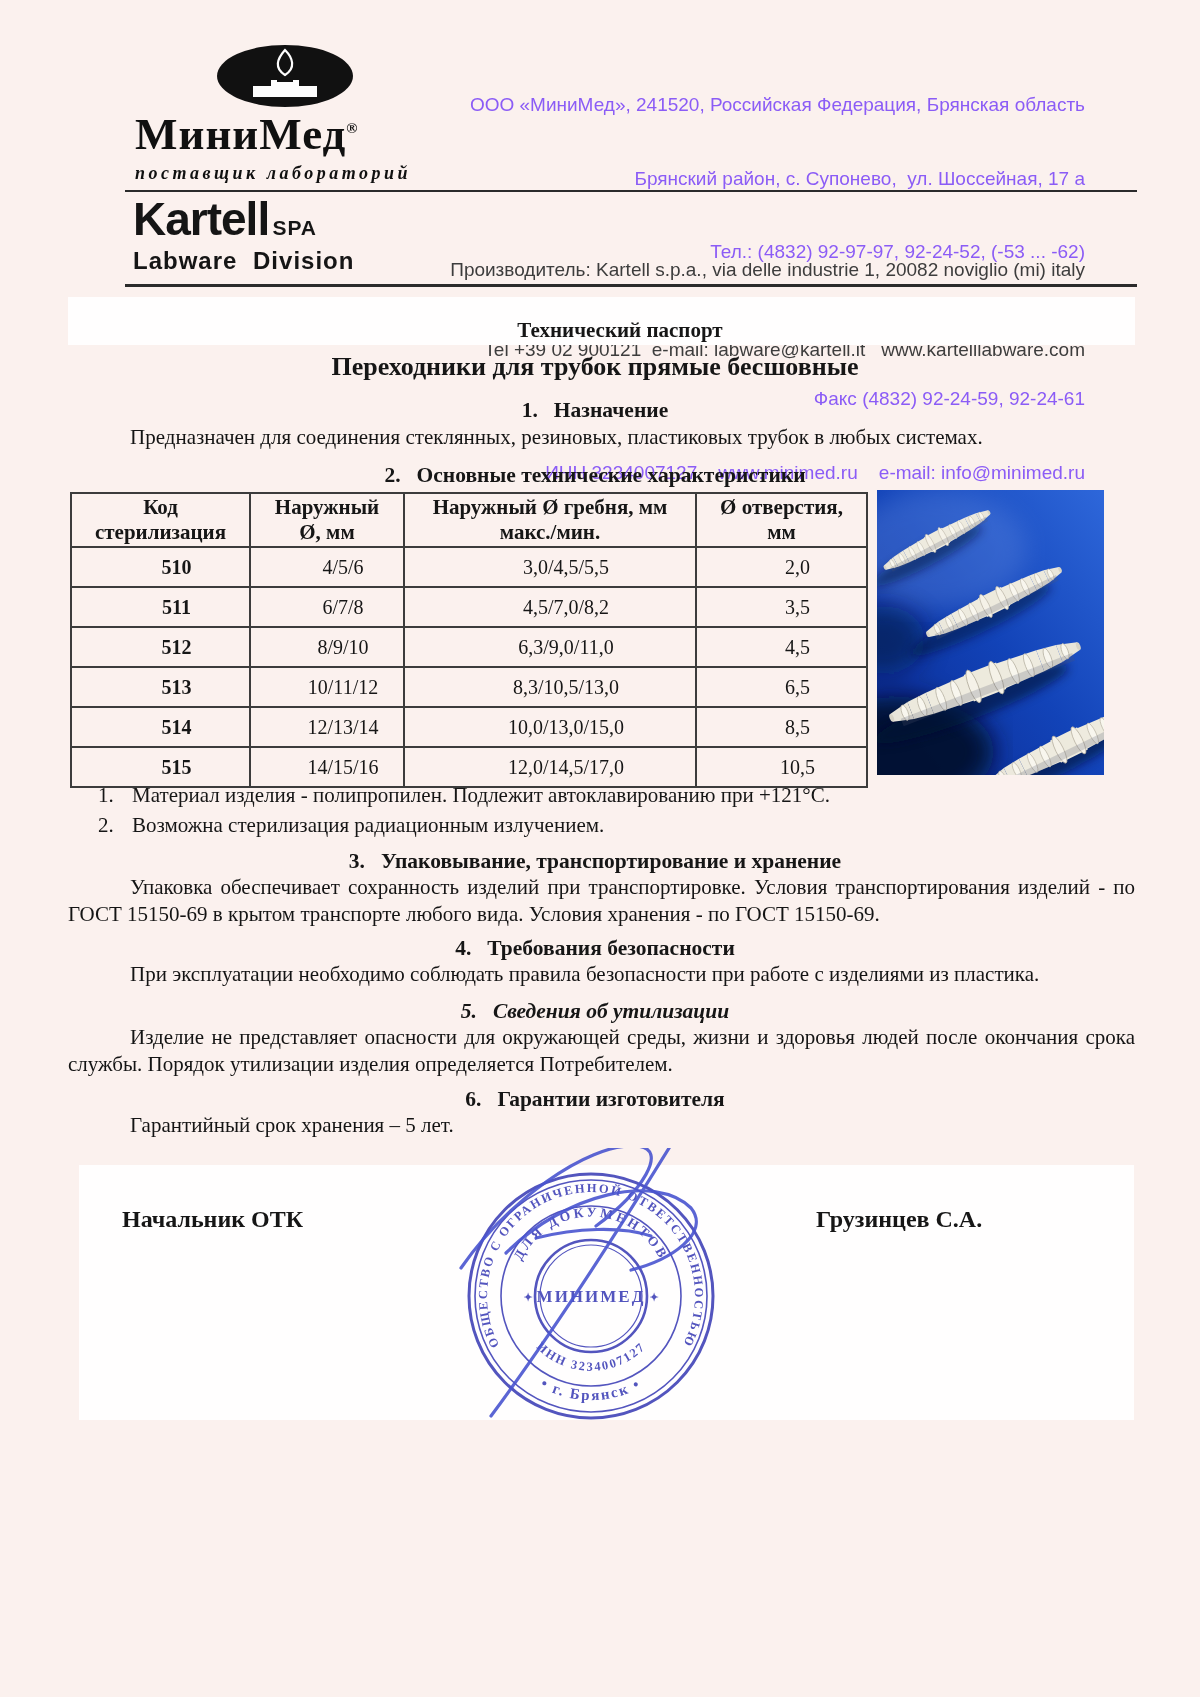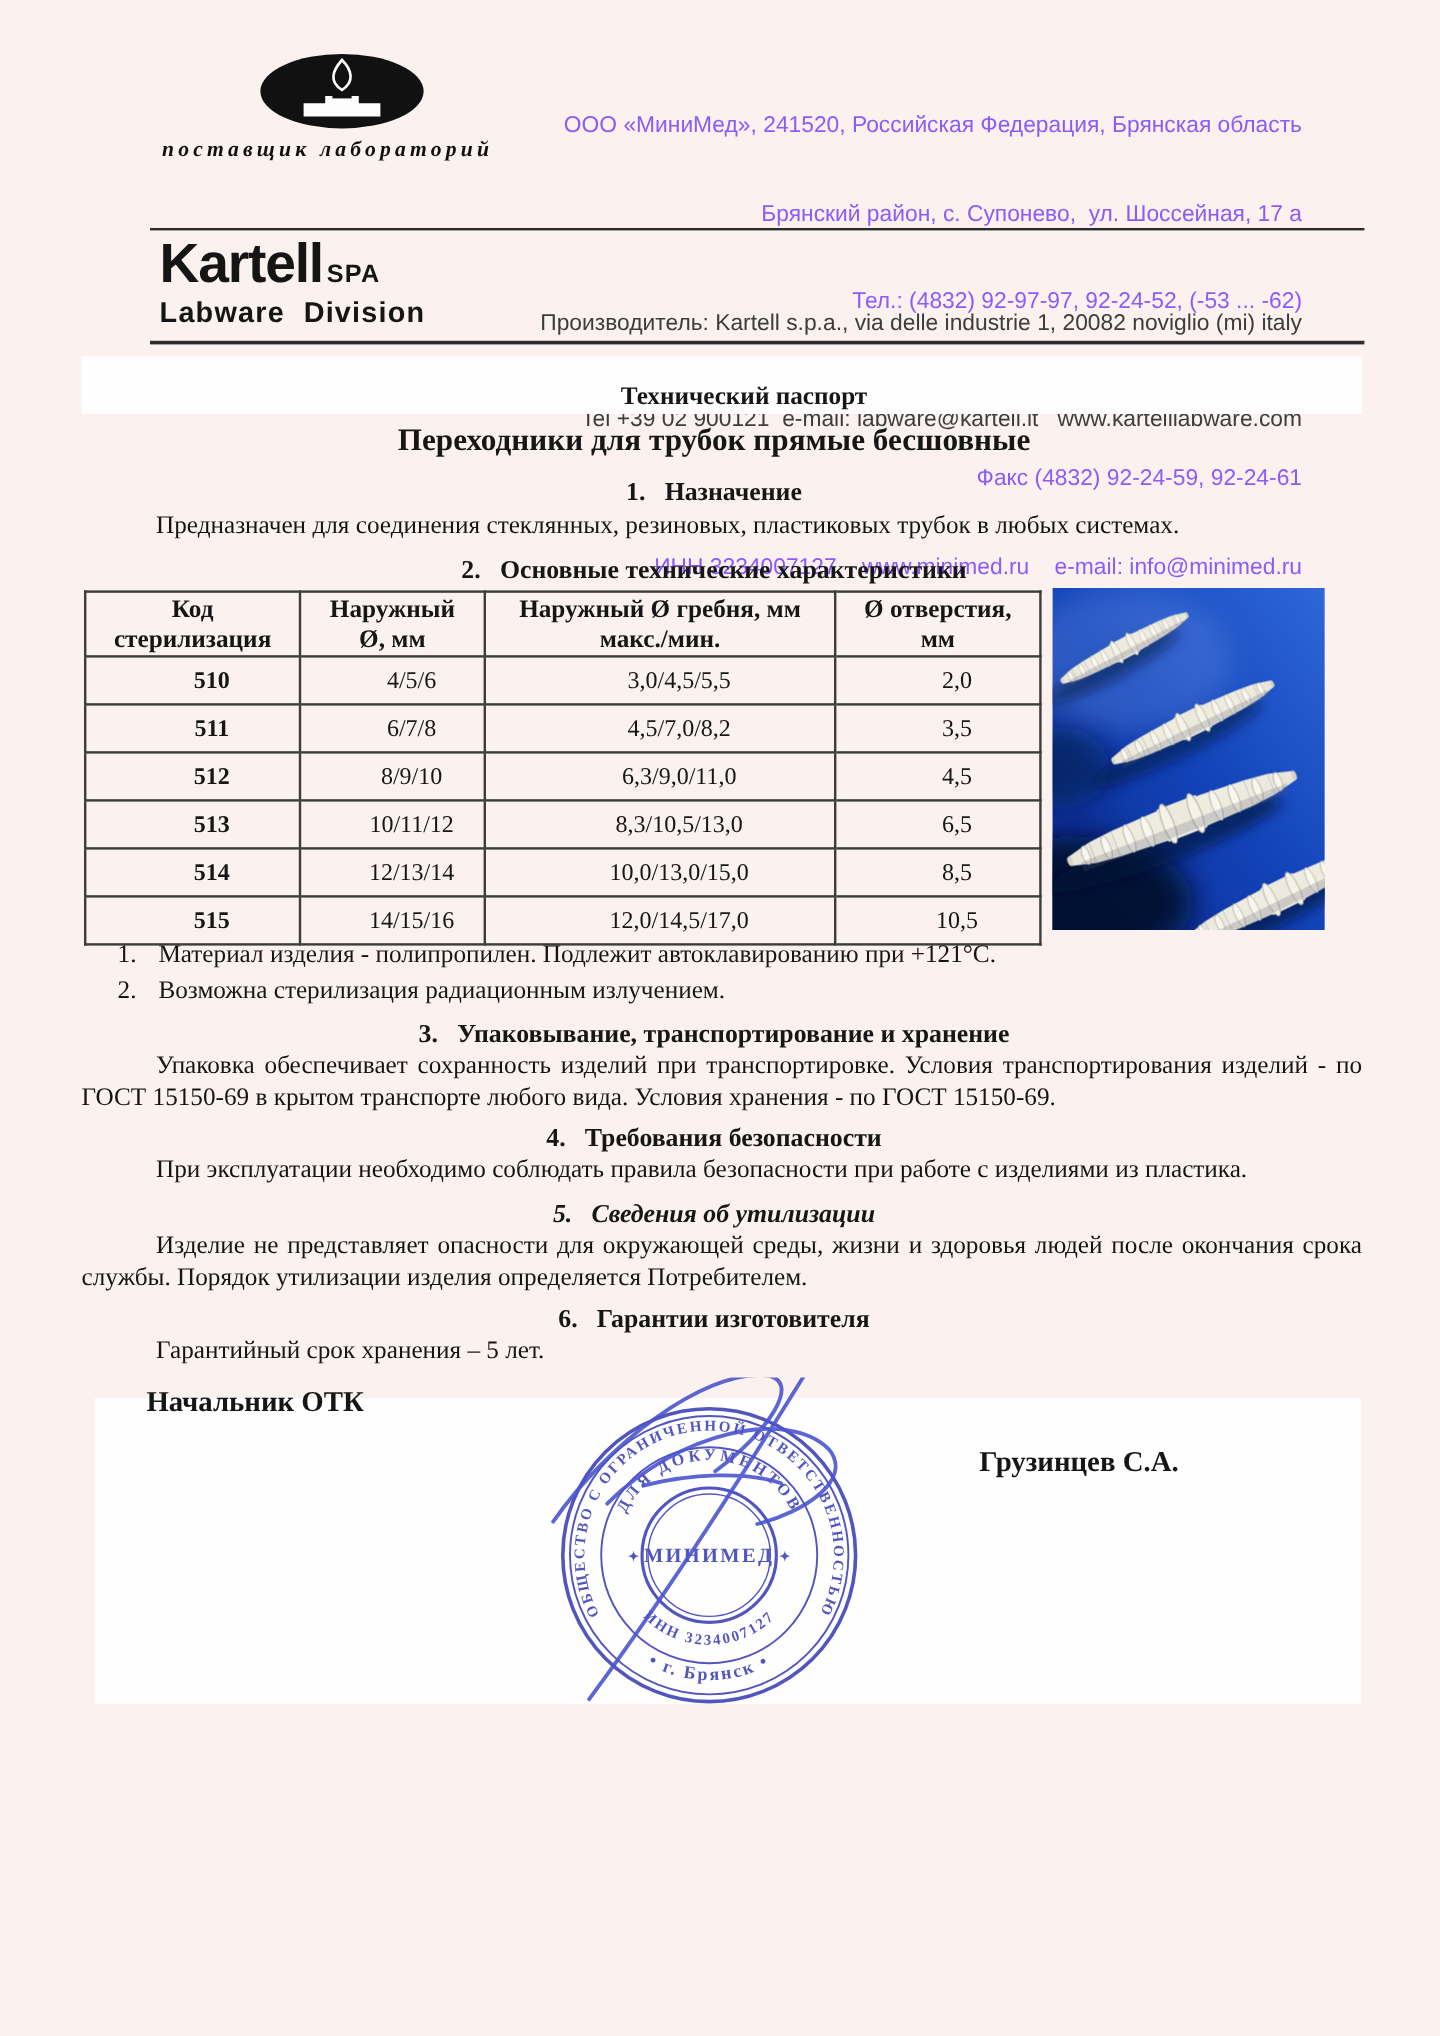--- a/index.html
+++ b/index.html
@@ -48,34 +48,35 @@
   table.spec td.code{font-weight:bold;}
 
   .notes{left:98px;top:780px;width:1000px;font-size:21px;line-height:30px;}
   .note-row{display:flex;}
   .note-num{width:34px;flex:none;}
 
   
   .photo{left:877px;top:490px;width:227px;height:285px;}
 
   
-  .sig-left{left:122px;top:1156px;font-size:24px;font-weight:bold;}
+  .sig-left{left:122px;top:1206px;font-size:24px;font-weight:bold;}
   .sig-right{left:816px;top:1206px;font-size:24px;font-weight:bold;}
   .stampsig{left:436px;top:1148px;}
 </style>
 </head>
 <body>
 
 <div class="abs supplier-logo">
   <svg class="logo-oval" width="140" height="64" viewBox="0 0 140 64">
     <ellipse cx="70" cy="32" rx="68" ry="31" fill="#111"></ellipse>
     <path d="M38,53 L38,42 L56,42 L56,36 L84,36 L84,42 L102,42 L102,53 Z" fill="#fdfdfd"></path>
     <rect x="62" y="27" width="16" height="11" fill="#111"></rect>
     <path d="M70,6 C62,15 59,24 70,31 C81,24 78,14 70,6 Z" fill="#111" stroke="#fdfdfd" stroke-width="2.2"></path>
   </svg>
+  <div class="logo-wordmark"><span>МиниМед</span><span class="logo-reg">®</span></div>
   <div class="logo-tagline">поставщик лабораторий</div>
 </div>
 
 <div class="abs sans contact-block">
   <div>ООО «МиниМед», 241520, Российская Федерация, Брянская область</div>
   <div>Брянский район, с. Супонево,  ул. Шоссейная, 17 а</div>
   <div>Тел.: (4832) 92-97-97, 92-24-52, (-53 ... -62)</div>
   <div>Многоканальный номер: 8-800-100-48-32</div>
   <div>Факс (4832) 92-24-59, 92-24-61</div>
   <div>ИНН 3234007127    www.minimed.ru    e-mail: info@minimed.ru</div>

